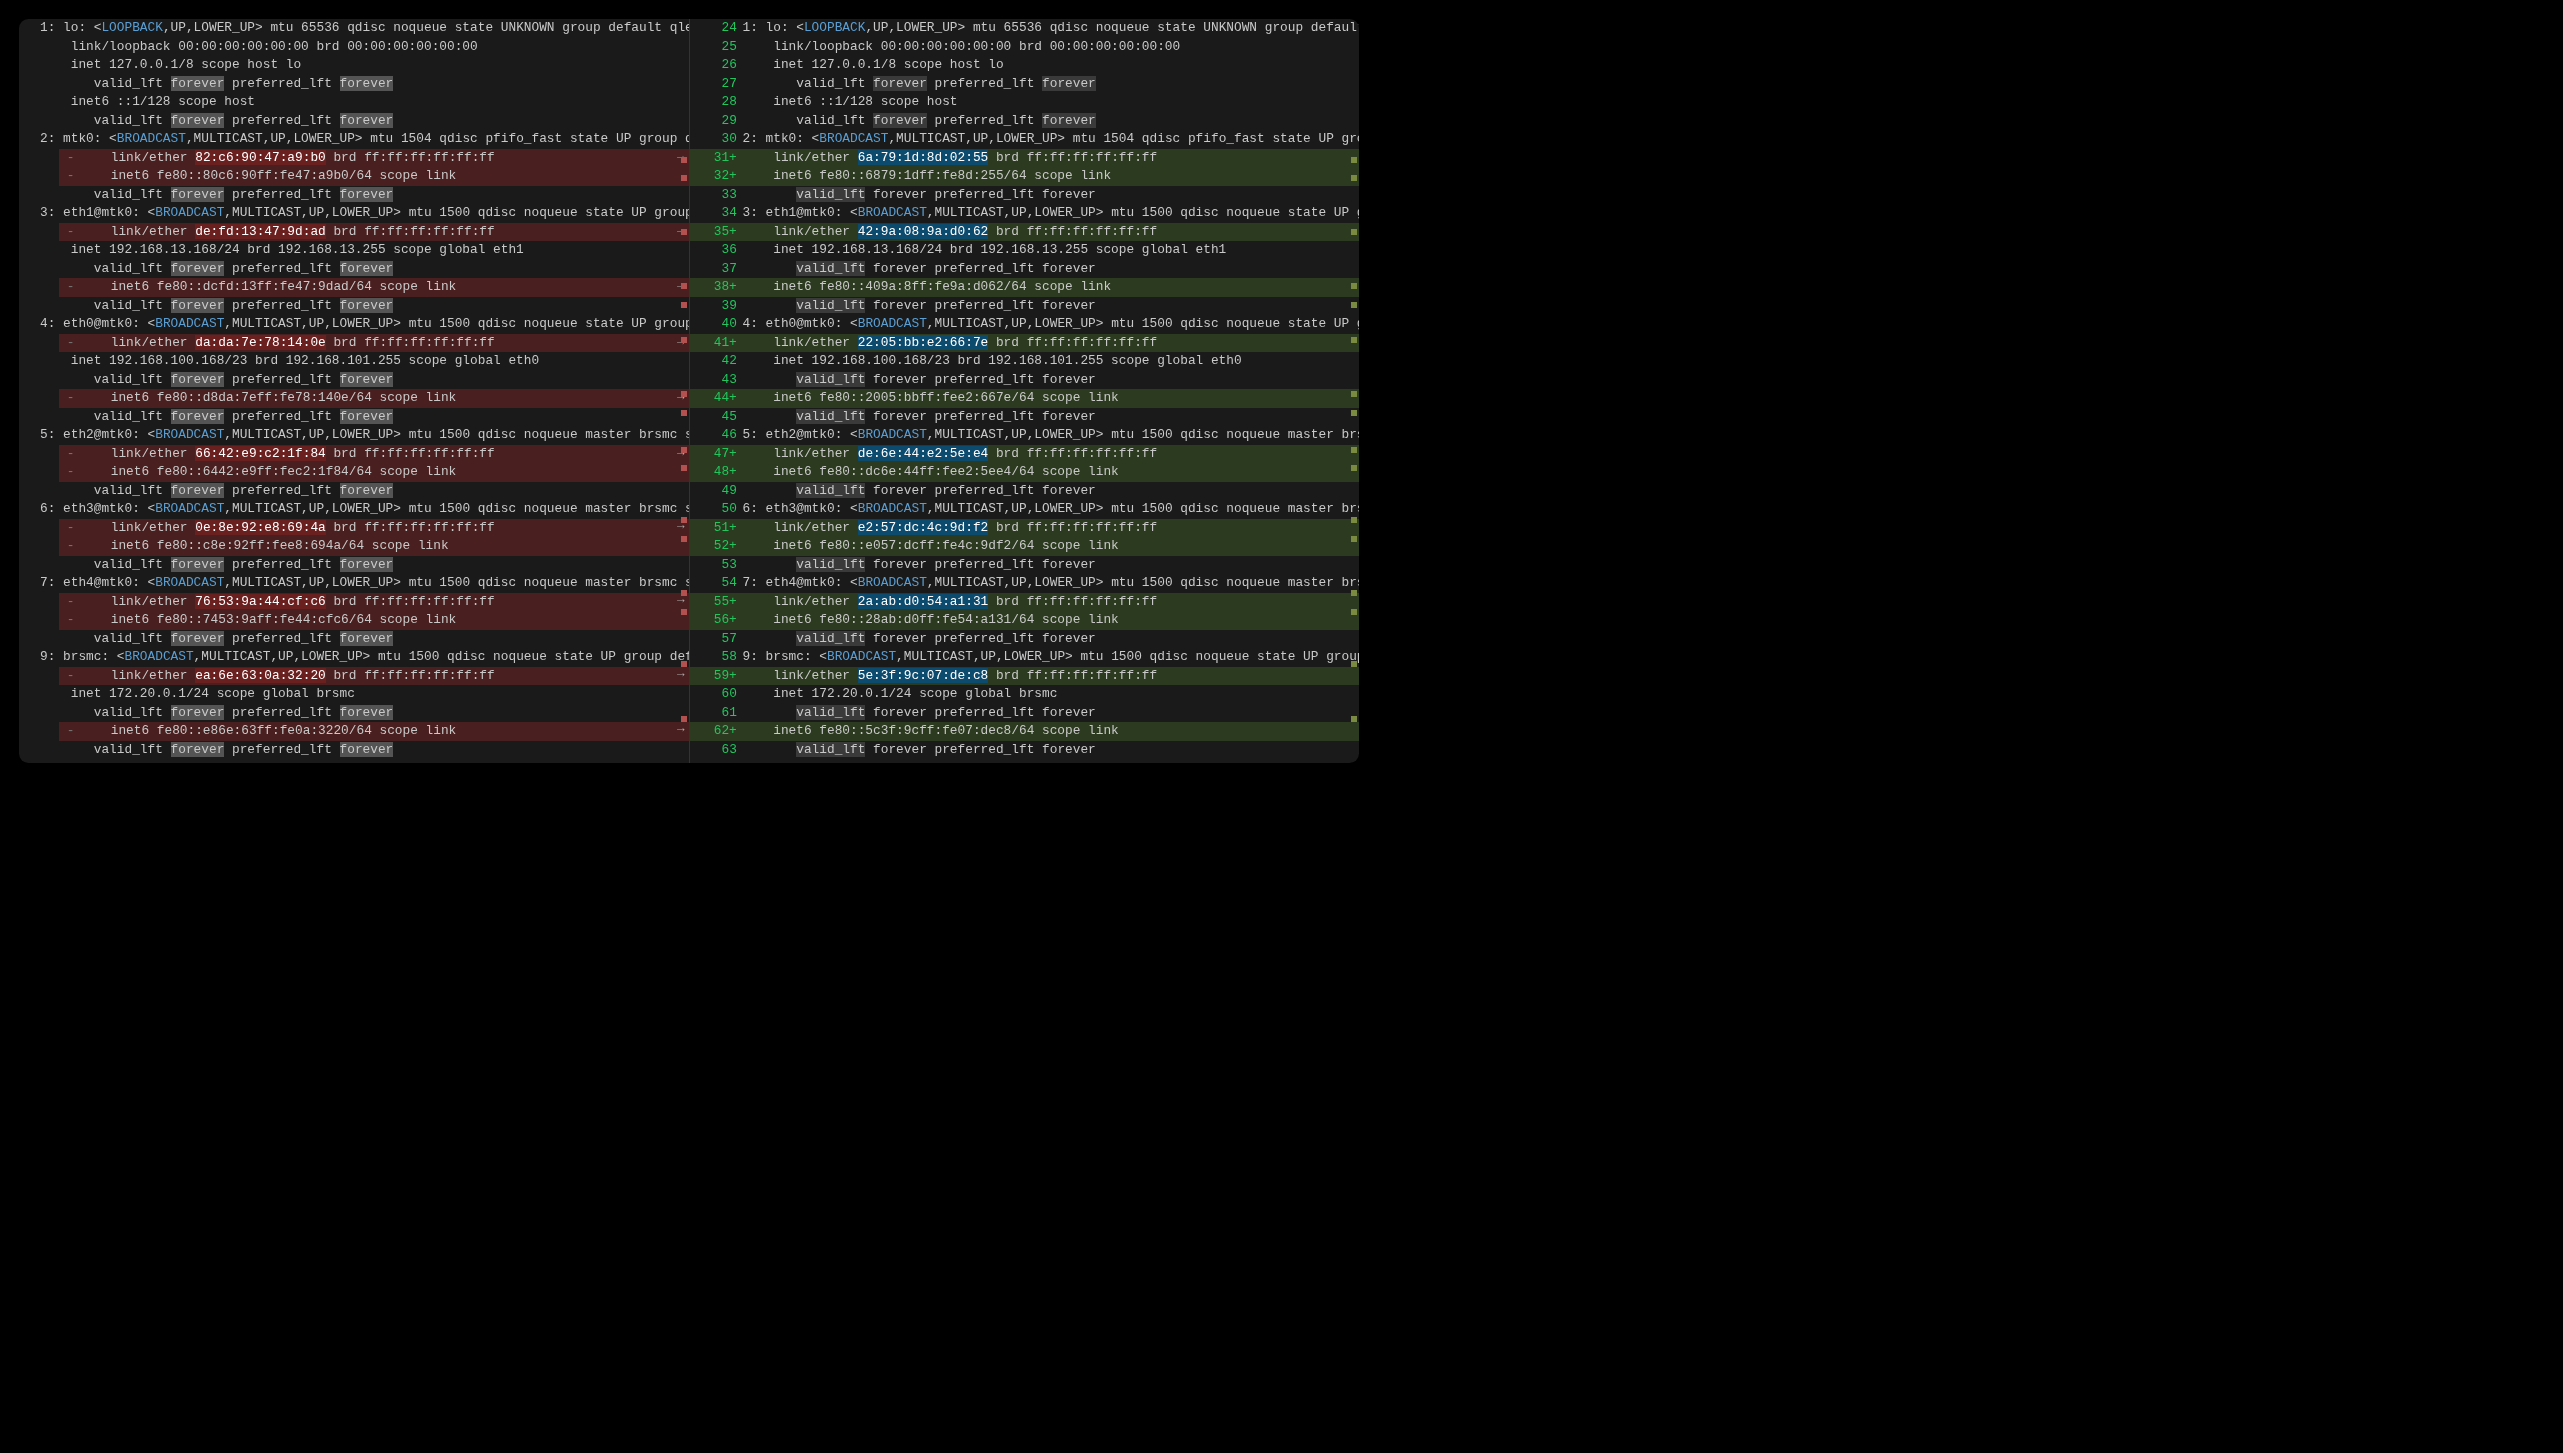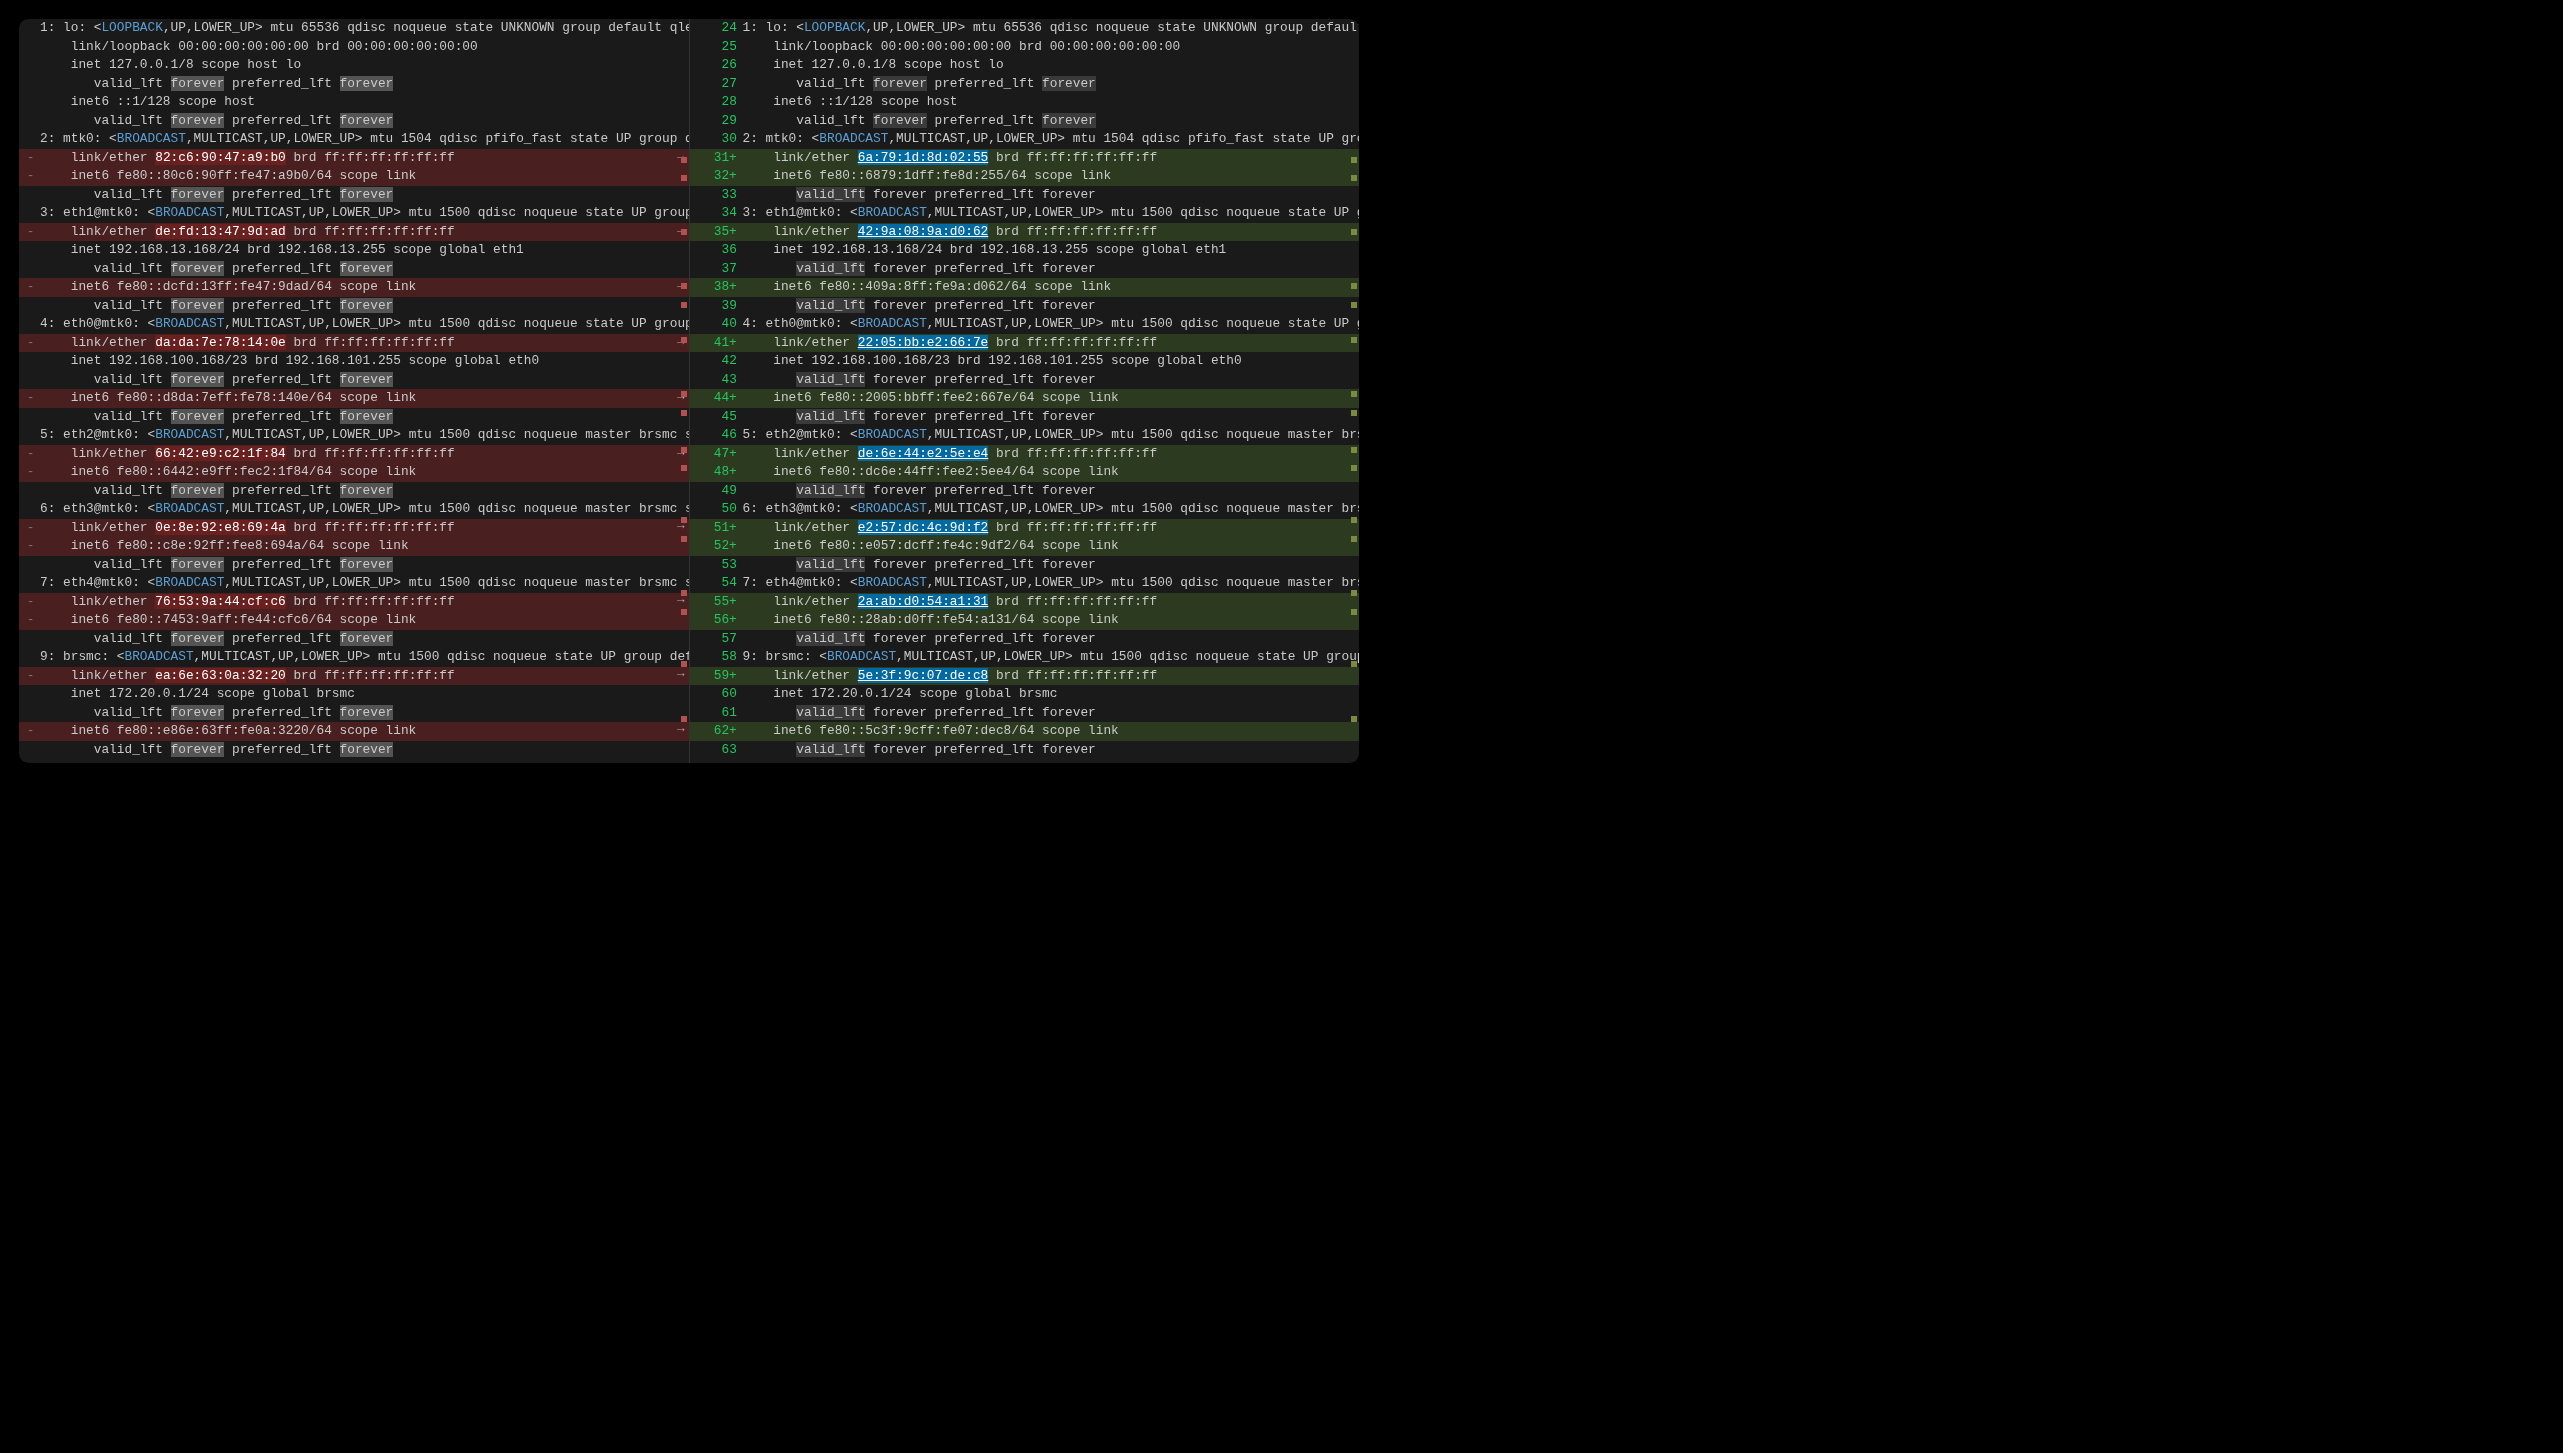--- a/index.html
+++ b/index.html
@@ -43,24 +43,24 @@
 .gutter-wide {
   display: inline-block;
   width: 32px;
   text-align: right;
   padding-right: 5.7px;
   color: #22c55e;
   user-select: none;
   margin-left: 21px;
 }
 .line { display: block; height: 18.5px; }
-.removed { background: #4a1f1f; }
+.removed { background: #4a1f1f; margin-left: 40px; }
 .removed-strong { background: #6b2020; color: #fff; display:inline; }
 .added { background: #2c3a1f; }
-.added-strong { background: #0369a1; color: #fff; display:inline;text-decoration:underline; }
+.added-strong { background: #0c4a6e; color: #fff; display:inline; }
 .kw { color: #5a9fd4; text-align: right; }
 .hl-word { background: #545454; color: #c9c9c9; }
 .hl-word-r { background: #3a3a3a; color: #c9c9c9; }
 .mini-marker-r { position:absolute; right:1.9px; width:5.7px; height:5.7px; background:#b35050; }
 .mini-marker-a { position:absolute; right:1.9px; width:5.7px; height:5.7px; background:#7a8a40; }
 </style>
 </head>
 <body>
 
 <div class="window">

